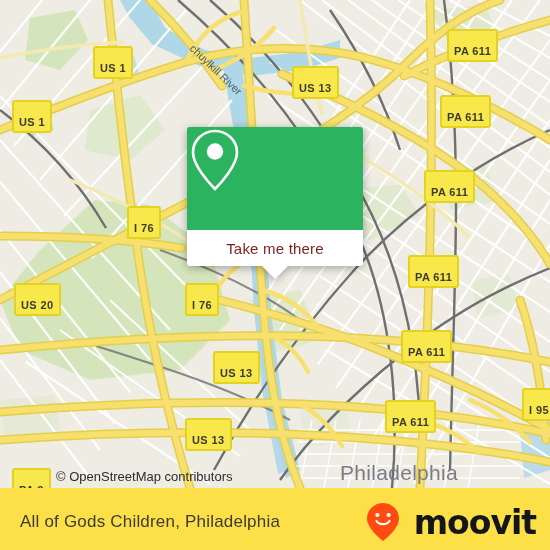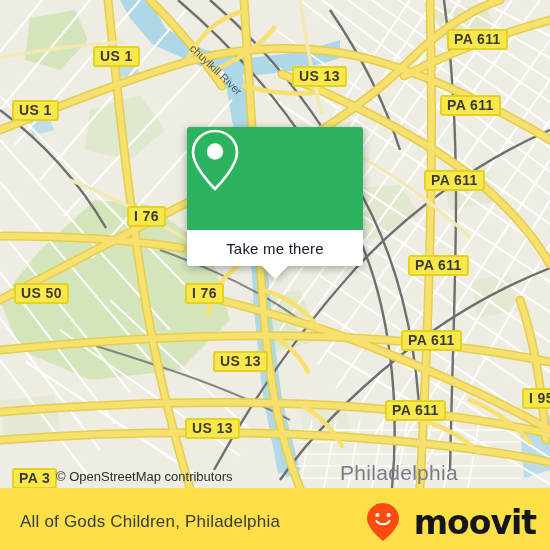--- a/index.html
+++ b/index.html
@@ -18,25 +18,25 @@
   }
   .map svg{position:absolute;left:0;top:0;}
 
   
   .shield{
     position:absolute;
     background:#f9e84b;
     border:2px solid #e3d21f;
     border-radius:3px;
     color:#3b3b33;
-    font-size:14px;
+    font-size:11px;
     font-weight:bold;
     letter-spacing:.4px;
     line-height:13px;
-    padding:2px 5px 2px 5px;
+    padding:14px 5px 2px 5px;
     white-space:nowrap;
     font-family:"Liberation Sans","DejaVu Sans",sans-serif;
     box-sizing:border-box;
   }
 
   .city-label{
     position:absolute;
     color:#7b7b88;
     font-size:21px;
     letter-spacing:.3px;
@@ -74,21 +74,21 @@
     border-radius:3px 3px 0 0;
     display:flex;align-items:center;justify-content:center;
   }
   .callout-bottom{
     background:#ffffff;
     height:36px;
     border-radius:0 0 3px 3px;
     display:flex;align-items:center;justify-content:center;
   }
   .callout-bottom span{
-    font-size:15px;color:#0f172a;letter-spacing:.2px;
+    font-size:15px;color:#7f1d1d;letter-spacing:.2px;
     font-family:"Liberation Sans","DejaVu Sans",sans-serif;
     text-align:center;
   }
   .callout-tail{
     position:absolute;
     left:50%;margin-left:-13px;top:139px;
     width:0;height:0;
     border-left:13px solid transparent;
     border-right:13px solid transparent;
     border-top:13px solid #ffffff;
@@ -298,21 +298,21 @@
 
     <div id="shields">
         <div class="shield" style="left: 12px; top: 100px;">US 1</div>
         <div class="shield" style="left: 93px; top: 46px;">US 1</div>
         <div class="shield" style="left: 292px; top: 66px;">US 13</div>
         <div class="shield" style="left: 447px; top: 29px;">PA 611</div>
         <div class="shield" style="left: 440px; top: 95px;">PA 611</div>
         <div class="shield" style="left: 424px; top: 170px;">PA 611</div>
         <div class="shield" style="left: 127px; top: 206px;">I 76</div>
         <div class="shield" style="left: 408px; top: 255px;">PA 611</div>
-        <div class="shield" style="left: 14px; top: 283px;">US 50</div>
+        <div class="shield" style="left: 14px; top: 283px;">US 20</div>
         <div class="shield" style="left: 185px; top: 283px;">I 76</div>
         <div class="shield" style="left: 401px; top: 330px;">PA 611</div>
         <div class="shield" style="left: 213px; top: 351px;">US 13</div>
         <div class="shield" style="left: 385px; top: 400px;">PA 611</div>
         <div class="shield" style="left: 522px; top: 388px;">I 95</div>
         <div class="shield" style="left: 185px; top: 418px;">US 13</div>
         <div class="shield" style="left: 12px; top: 456px; margin-top: 12px;">PA 3</div>
       </div>
 
     <div class="attrib">© OpenStreetMap contributors</div>

